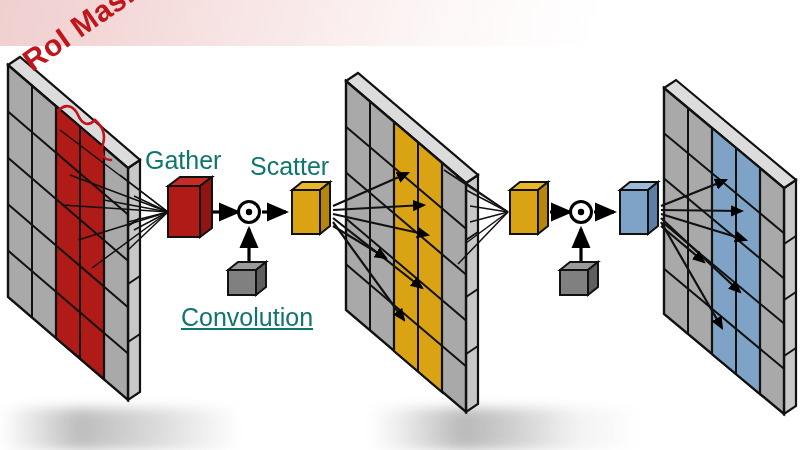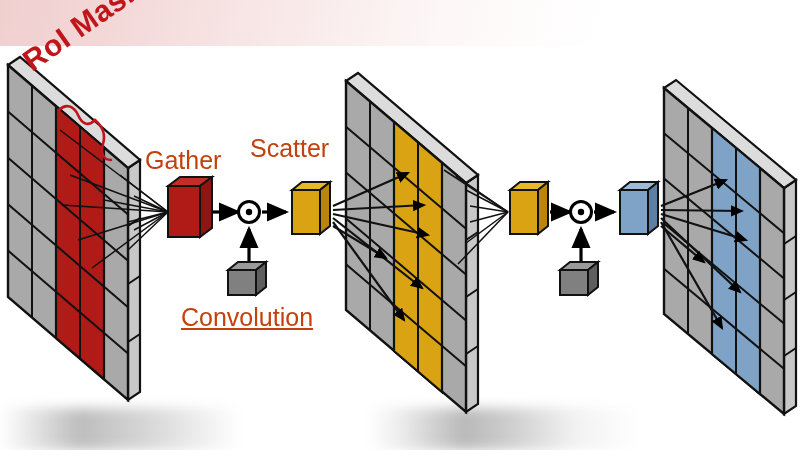--- a/index.html
+++ b/index.html
@@ -1,21 +1,21 @@
 <!DOCTYPE html>
 <html><head>
 <meta charset="utf-8">
 <style>
   html,body{margin:0;padding:0;background:#ffffff;}
   body{width:800px;height:450px;overflow:hidden;font-family:"Liberation Sans",sans-serif;}
   #stage{position:relative;width:800px;height:450px;background:#fff;}
   #stage svg{position:absolute;left:0;top:0;}
-  .lbl{position:absolute;color:#c2410c;font-family:"Liberation Sans",sans-serif;white-space:nowrap;}
+  .lbl{position:absolute;color:#0f766e;font-family:"Liberation Sans",sans-serif;white-space:nowrap;}
   #gather-label{left:145px;top:146px;font-size:25px;}
-  #scatter-label{left:250px;top:134px;font-size:25px;}
+  #scatter-label{left:250px;top:152px;font-size:25px;}
   #conv-label{left:181px;top:303px;font-size:25px;text-decoration:underline;}
   #roi-label{left:36px;top:44px;font-size:30px;font-weight:bold;color:#C0161B;
              transform:rotate(-35deg);transform-origin:0 100%;letter-spacing:0.5px;}
   #top-band{position:absolute;left:0;top:0;width:800px;height:46px;
             background:linear-gradient(105deg,#f0cfcf 0%,#f3d6d6 12%,#f8e6e6 32%,#fdf7f7 55%,#ffffff 75%,#ffffff 100%);}
   #bottom-band{position:absolute;left:0;top:408px;width:800px;height:42px;
             background:linear-gradient(90deg,#ffffff 0%,#e6e6e6 4%,#bdbdbd 10%,#dcdcdc 20%,#ffffff 30%,
             #ffffff 46%,#ededed 50%,#b9b9b9 58%,#cfcfcf 64%,#f2f2f2 72%,#ffffff 80%,#ffffff 100%);
             filter:blur(6px);}
 </style>

